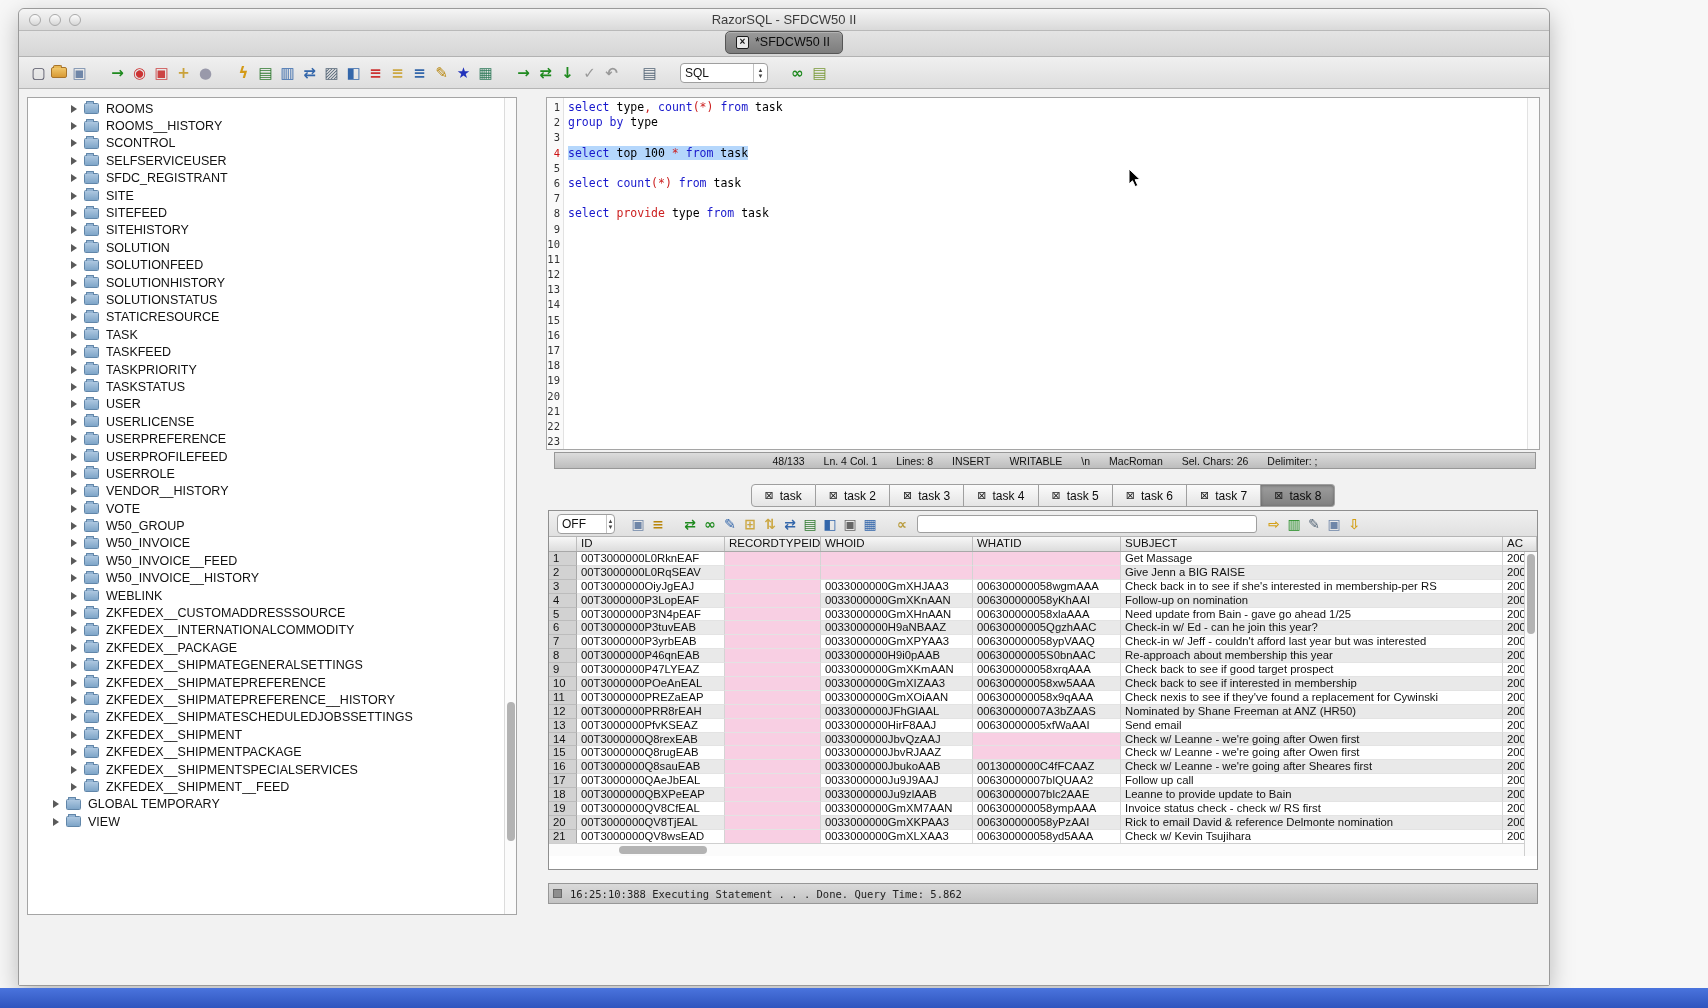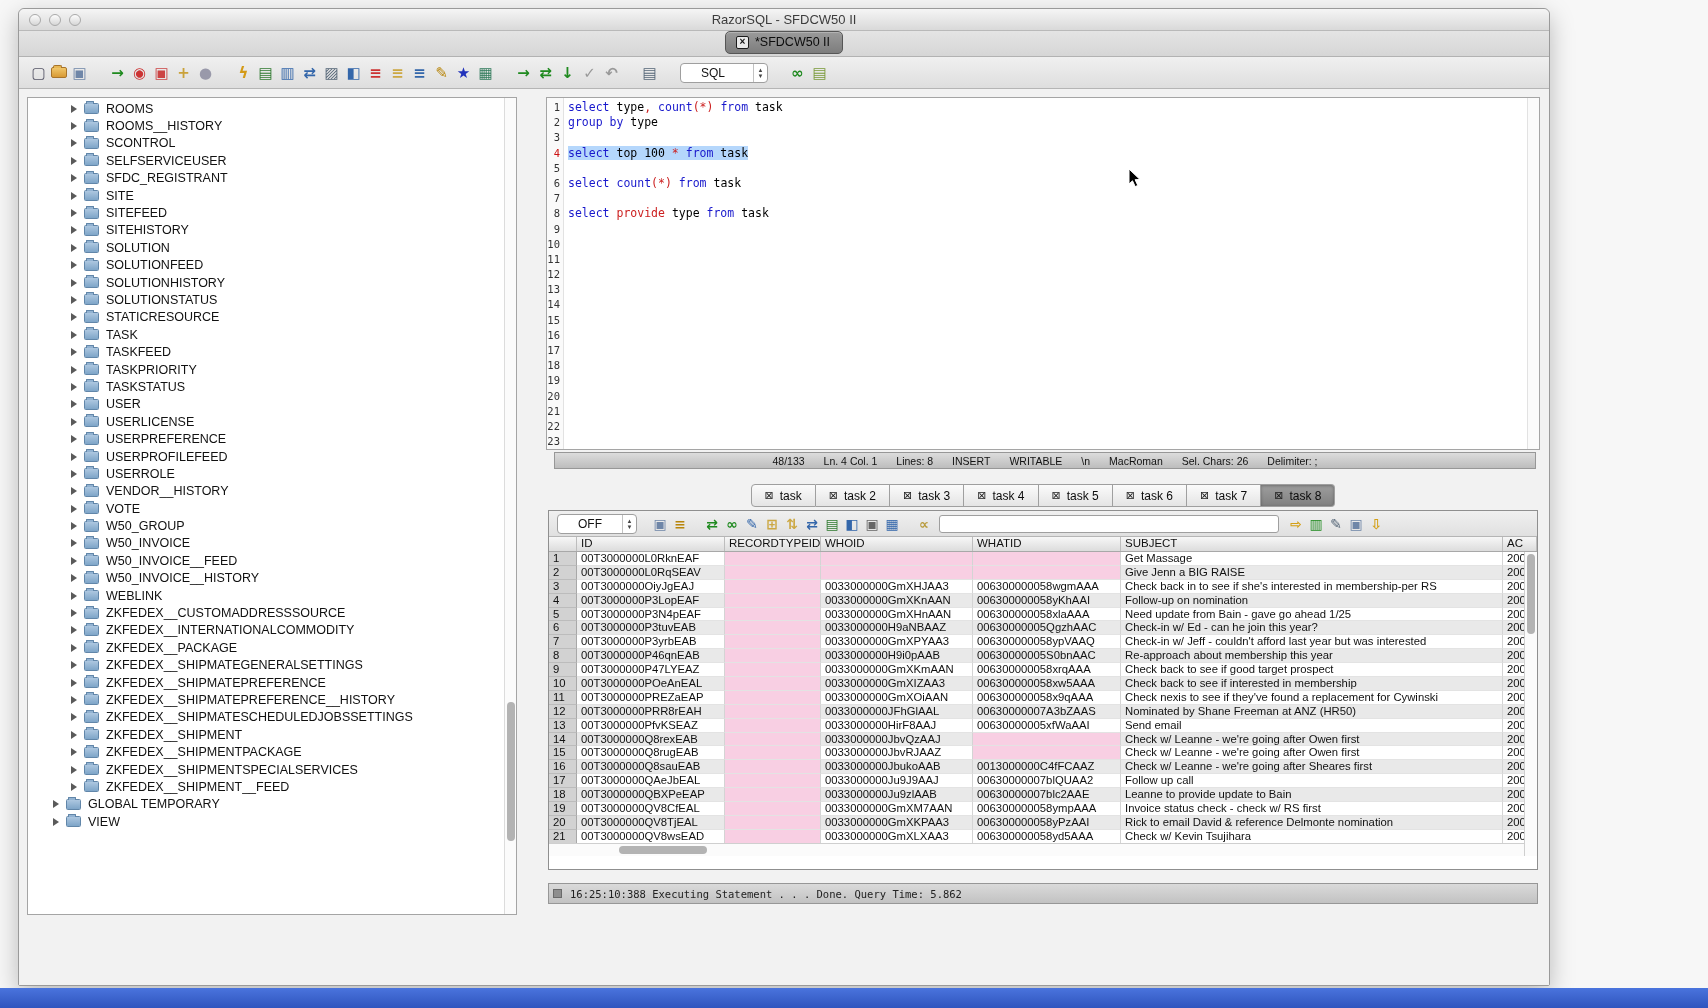--- a/index.html
+++ b/index.html
@@ -31,21 +31,21 @@
   .ticon { width:19px; height:19px; display:inline-flex; align-items:center; justify-content:center;
            font-size:15px; font-weight:bold; margin-right:3px; font-family:"DejaVu Sans", sans-serif; }
   .ticon.gap { margin-left:16px; }
   .cicon { display:inline-block; margin-right:3px; }
   .folder-orange { width:16px; height:11px; border-radius:2px; position:relative;
                    background:linear-gradient(180deg,#f0c66a,#d89a35); border:1px solid #a8742a; }
   .folder-orange::before { content:""; position:absolute; top:-3px; left:1px; width:7px; height:2px;
                    background:#e8b855; border:1px solid #a8742a; border-bottom:none; border-radius:2px 2px 0 0; }
   .combo { height:20px; background:#ffffff; border:1px solid #9f9f9f; border-radius:4px;
            display:inline-flex; align-items:center; font-size:12px; color:#111; }
-  .combo .val { padding:0 20px; min-width:48px; }
+  .combo .val { padding:0 4px; min-width:48px; }
   .combo .stepper { width:14px; height:100%; border-left:1px solid #c2c2c2; display:flex; flex-direction:column;
                     align-items:center; justify-content:center; font-size:6px; line-height:6px; color:#444; }
   #sql-combo { margin-left:18px; width:88px; justify-content:space-between; }
 
   
   .main { position:absolute; top:81px; left:0; right:0; bottom:0; background:#f2f2f2; }
   .treepanel { position:absolute; left:8px; top:7px; width:490px; height:818px; background:#ffffff;
                border:1px solid #a5a5a5; overflow:hidden; }
   .tree { position:absolute; inset:2px 13px 0 0; }
   .treerow { height:17.4px; display:flex; align-items:center; font-size:12.5px; color:#111; white-space:nowrap; }
@@ -87,21 +87,21 @@
   .ttab:first-child { border-left:1px solid #9f9f9f; border-radius:4px 0 0 4px; }
   .ttab:last-child { border-radius:0 4px 4px 0; }
   .ttab.active { background:linear-gradient(180deg,#9e9e9e,#808080); box-shadow:inset 0 1px 3px rgba(0,0,0,.3); }
   .tclose { font-size:11px; line-height:11px; color:#1a1a1a; font-family:"DejaVu Sans", sans-serif; }
 
   
   .results { position:absolute; left:2px; right:2px; top:413px; height:360px;
              border:1px solid #8f8f8f; background:#ffffff; }
   .rtoolbar { height:26px; background:linear-gradient(180deg,#f0f0f0,#e0e0e0); border-bottom:1px solid #b5b5b5;
               display:flex; align-items:center; padding:0 8px; }
-  #off-combo { width:80px; justify-content:space-between; margin-right:14px; }
+  #off-combo { width:58px; justify-content:space-between; margin-right:14px; }
   .rsearch { width:340px; height:18px; border:1px solid #9f9f9f; border-radius:3px; background:#fff;
              margin:0 8px 0 4px; font-size:11px; padding:0 5px; }
   .ricon { width:18px; height:18px; display:inline-flex; align-items:center; justify-content:center;
            font-size:14px; font-weight:bold; margin-right:2px; font-family:"DejaVu Sans", sans-serif; }
   .ricon.gap { margin-left:12px; }
 
   .grid { position:absolute; left:0; right:0; top:26px; bottom:13px; overflow:hidden; }
   .ghead { display:flex; height:15px; background:linear-gradient(180deg,#f7f7f7,#dcdcdc);
            border-bottom:1px solid #a8a8a8; font-size:11.5px; color:#111; }
   .ghead .cell { border-right:1px solid #bdbdbd; padding:0 4px; overflow:hidden; white-space:nowrap; }

